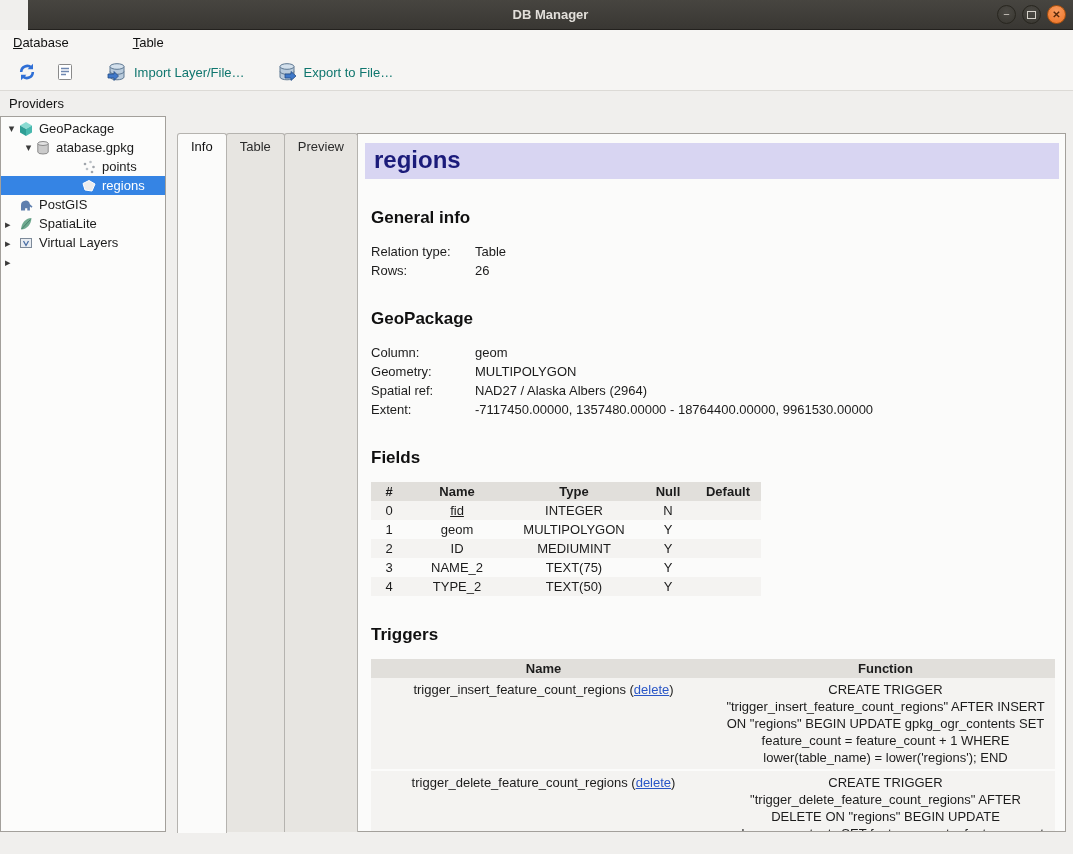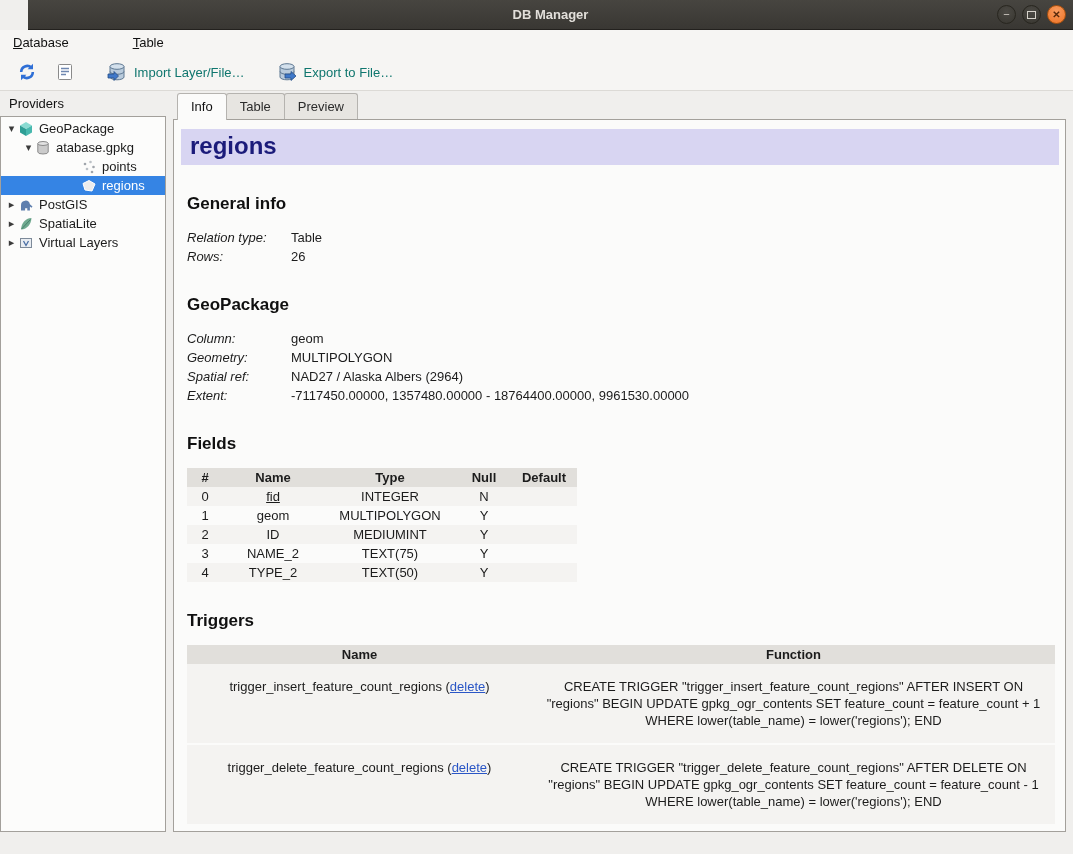--- a/index.html
+++ b/index.html
@@ -65,53 +65,53 @@
   .tree-row { display:flex; align-items:center; height:19px; white-space:nowrap; }
   .tree-row .arrow { width:13px; text-align:center; font-size:9px; color:#3b3b3b; flex:0 0 13px; }
   .arrow.down::before { content:"\25BE"; font-size:11px; }
   .arrow.right::before { content:"\25B8"; font-size:11px; }
   .ticon { width:16px; height:16px; margin-right:5px; flex:0 0 16px; display:inline-flex; }
   .ind0 { padding-left:4px; }
   .ind1 { padding-left:21px; }
   .ind2 { padding-left:80px; }
   .tree-row.selected { background:#3584e4; color:#fff; }
 
-  .right { flex:1; display:flex; flex-direction:column; min-width:0; }
+  .right { flex:1; display:flex; flex-direction:row; min-width:0;margin-top:40px; }
   .tabbar { display:flex; padding-left:4px; flex:0 0 auto; position:relative; z-index:2; }
   .tab {
     padding:5px 13px 5px 13px; background:#e7e5e1;
     border:1px solid #b5b3af; border-bottom:none;
     border-radius:3px 3px 0 0; margin-right:-1px; color:#2b2b2b; cursor:default;
   }
   .tab.active { background:#fbfbfa; margin-bottom:-1px; padding-bottom:6px; color:#111; }
   .frame {
     flex:1; background:#fbfbfa; border:1px solid #a3a09b;
     padding:9px 6px 0 7px; overflow:hidden; min-height:0;
   }
 
   
   .title-band { background:#d8d5f2; padding:3px 9px 5px 9px; }
   .h1 { font-size:24px; font-weight:bold; color:#1b1b7a; }
   .section { padding-left:6px; padding-right:4px; }
   .h2 { font-size:17px; font-weight:bold; color:#101010; margin-top:29px; }
   .kv { margin-top:14px; }
   .kv-row { display:flex; line-height:19px; }
-  .kv-label { width:104px; flex:0 0 104px;font-style:italic; }
+  .kv-label { width:104px; flex:0 0 104px; }
   .kv-value { white-space:nowrap; }
 
   table { border-collapse:collapse; font-size:13px; table-layout:fixed; }
   th { background:#e1dfdb; font-weight:bold; padding:2px 6px; text-align:center; }
   td { padding:2px 6px; text-align:center; vertical-align:top; }
   .fields-table { width:390px; margin-top:14px; }
   .fields-table tr.alt { background:#f4f3f1; }
   .fields-table td.center { text-align:center; }
   .pk { text-decoration:underline; color:#1a1a1a; }
   .triggers-table { width:100%; margin-top:14px; }
   .triggers-table tbody tr { background:#f4f3f1; border-bottom:2px solid #fbfbfa; }
-  .triggers-table td { padding:14px 8px; line-height:17px; }
+  .triggers-table td { padding:3px 8px; line-height:17px; }
   a.link { color:#2a56c6; text-decoration:underline; cursor:pointer; }
 </style>
 </head>
 <body>
 
 <div class="window">
 
   <div class="titlebar">
     <span class="title">DB Manager</span>
     <div class="win-controls">

